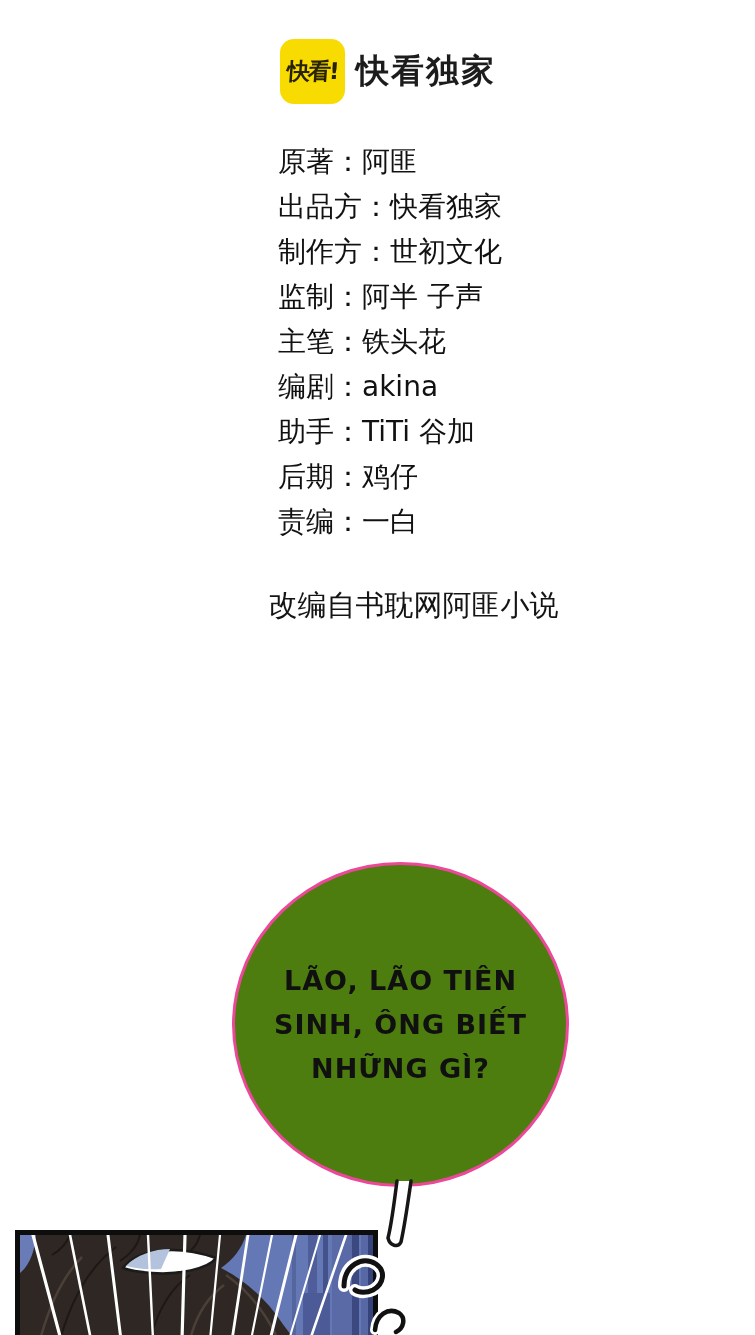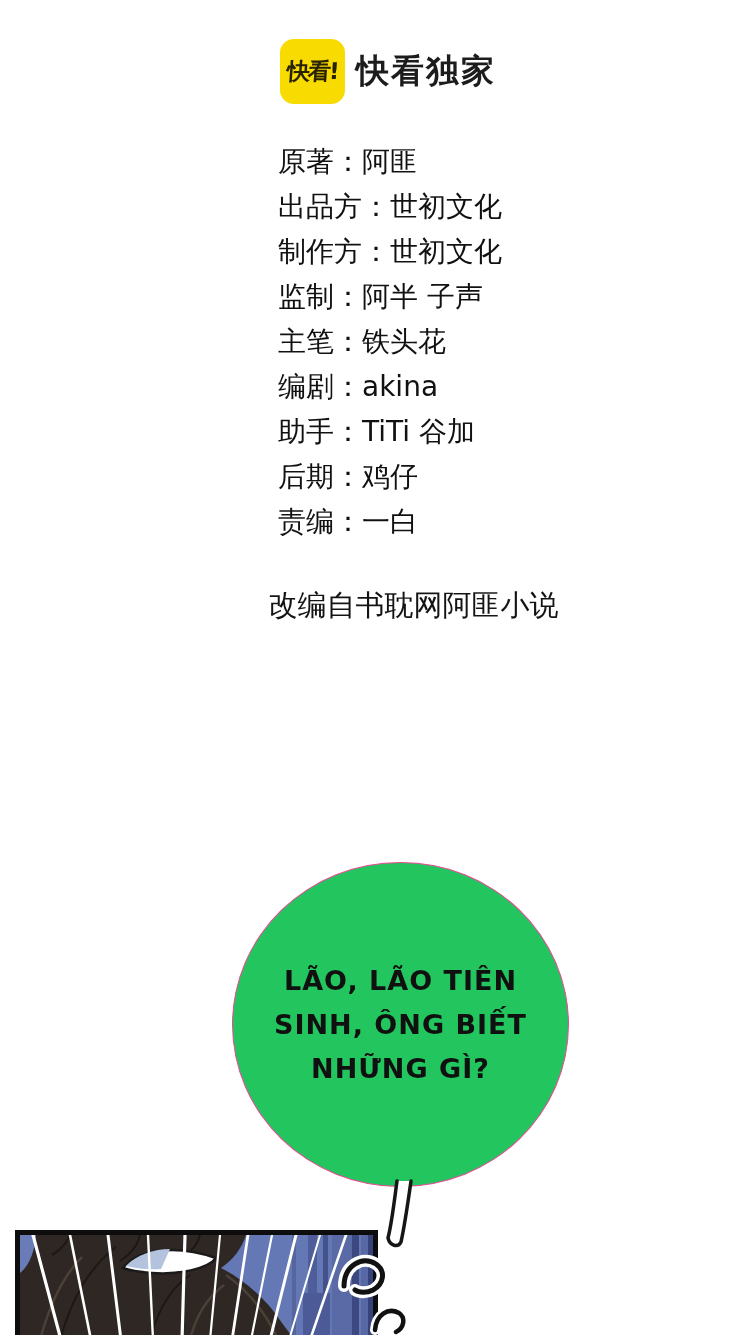--- a/index.html
+++ b/index.html
@@ -25,22 +25,22 @@
   .brand-title{font-size:33px;font-weight:700;letter-spacing:2px;color:#1c1c1c;white-space:nowrap;text-align:right;}
   
   .credits{position:absolute;left:278px;top:124px;font-size:28px;line-height:45px;color:#111;margin-top:15px;}
   .credit-line{white-space:nowrap;}
   
   .adaptation{position:absolute;left:0;top:582px;width:755px;text-align:center;
     font-size:29px;line-height:47px;color:#141414;margin-left:36px;}
   
   .bubble{
     position:absolute;left:232px;top:862px;width:337px;height:325px;
-    box-sizing:border-box;border:1px solid #ec4899;border-radius:50%;
-    background:#22c55e;z-index:2;
+    box-sizing:border-box;border:3px solid #ec4899;border-radius:50%;
+    background:#4d7c0f;z-index:2;
     display:flex;align-items:center;justify-content:center;text-align:center;
   }
   .bubble-text{font-size:27px;font-weight:700;line-height:44px;letter-spacing:1px;color:#101010;}
   
   .panel{
     position:absolute;left:15px;top:1230px;width:363px;height:110px;
     box-sizing:border-box;border:5px solid #0d0d0d;border-bottom:0;
     background:#6478b6;z-index:1;overflow:hidden;
   }
   .panel svg{display:block;}
@@ -54,21 +54,21 @@
 
   <header class="brand-row">
     <div class="logo-badge">
       <span>快看!</span>
     </div>
     <div class="brand-title">快看独家</div>
   </header>
 
   <section class="credits">
     <div class="credit-line">原著：阿匪</div>
-    <div class="credit-line">出品方：世初文化</div>
+    <div class="credit-line">出品方：快看独家</div>
     <div class="credit-line">制作方：世初文化</div>
     <div class="credit-line">监制：阿半 子声</div>
     <div class="credit-line">主笔：铁头花</div>
     <div class="credit-line">编剧：akina</div>
     <div class="credit-line">助手：TiTi 谷加</div>
     <div class="credit-line">后期：鸡仔</div>
     <div class="credit-line">责编：一白</div>
   </section>
 
   <section class="adaptation">

